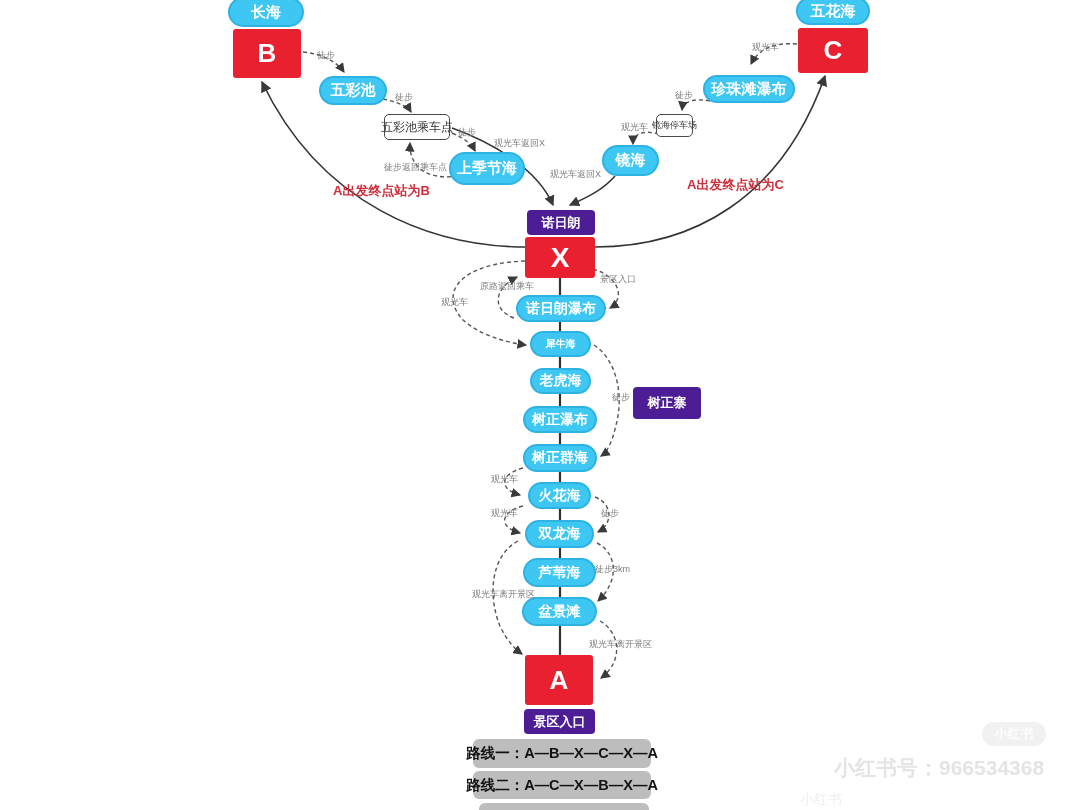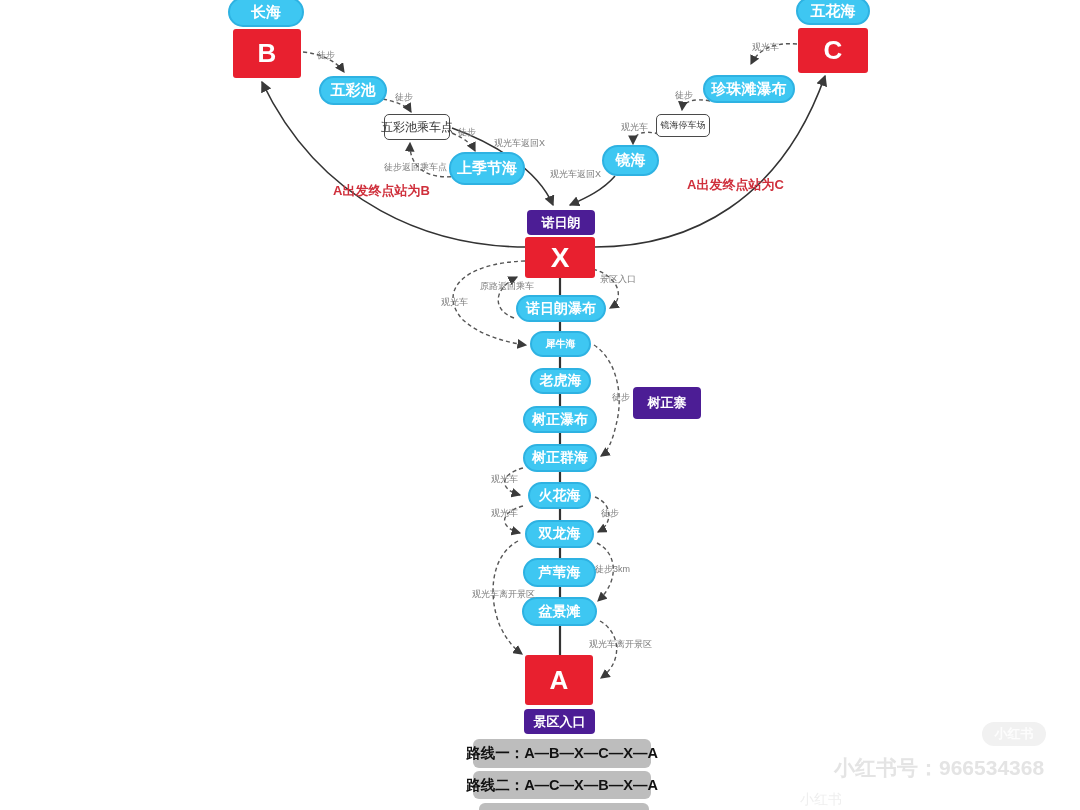--- a/index.html
+++ b/index.html
@@ -83,21 +83,21 @@
   <div class="node redsq" style="left:222px;top:29px;width:68px;height:49px;">B</div>
   <div class="node redsq" style="left:787px;top:28px;width:70px;height:45px;">C</div>
   <div class="node redsq" style="left:514px;top:237px;width:70px;height:41px;font-size:28px;">X</div>
   <div class="node redsq" style="left:514px;top:655px;width:68px;height:50px;">A</div>
 
   <div class="node redtag" style="left:516px;top:210px;width:68px;height:25px;">诺日朗</div>
   <div class="node redtag" style="left:622px;top:387px;width:68px;height:32px;">树正寨</div>
   <div class="node redtag" style="left:513px;top:709px;width:71px;height:25px;">景区入口</div>
 
   <div class="node stopbox" style="left:373px;top:114px;width:66px;height:26px;">五彩池乘车点</div>
-  <div class="node stopbox" style="left:645px;top:114px;width:54px;height:23px;font-size:9px;">镜海停车场</div>
+  <div class="node stopbox" style="left:645px;top:114px;width:37px;height:23px;font-size:9px;">镜海停车场</div>
 
   <div class="red-note" style="left:322px;top:182px;">A出发终点站为B</div>
   <div class="red-note" style="left:676px;top:176px;">A出发终点站为C</div>
 
   <div class="edge-label" style="left:306px;top:49px;">徒步</div>
   <div class="edge-label" style="left:384px;top:91px;">徒步</div>
   <div class="edge-label" style="left:447px;top:126px;">徒步</div>
   <div class="edge-label" style="left:373px;top:161px;">徒步返回乘车点</div>
   <div class="edge-label" style="left:483px;top:137px;">观光车返回X</div>
   <div class="edge-label" style="left:539px;top:168px;">观光车返回X</div>

